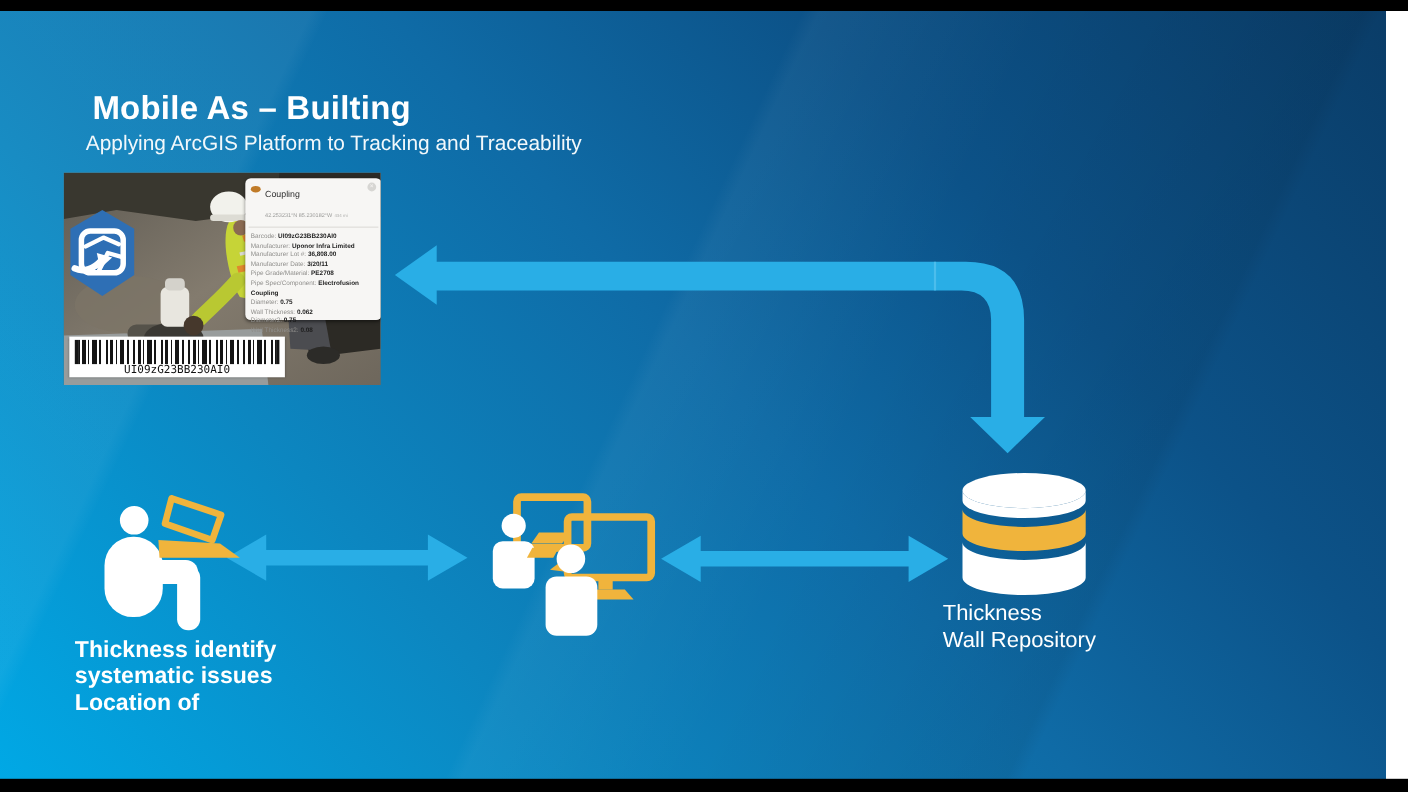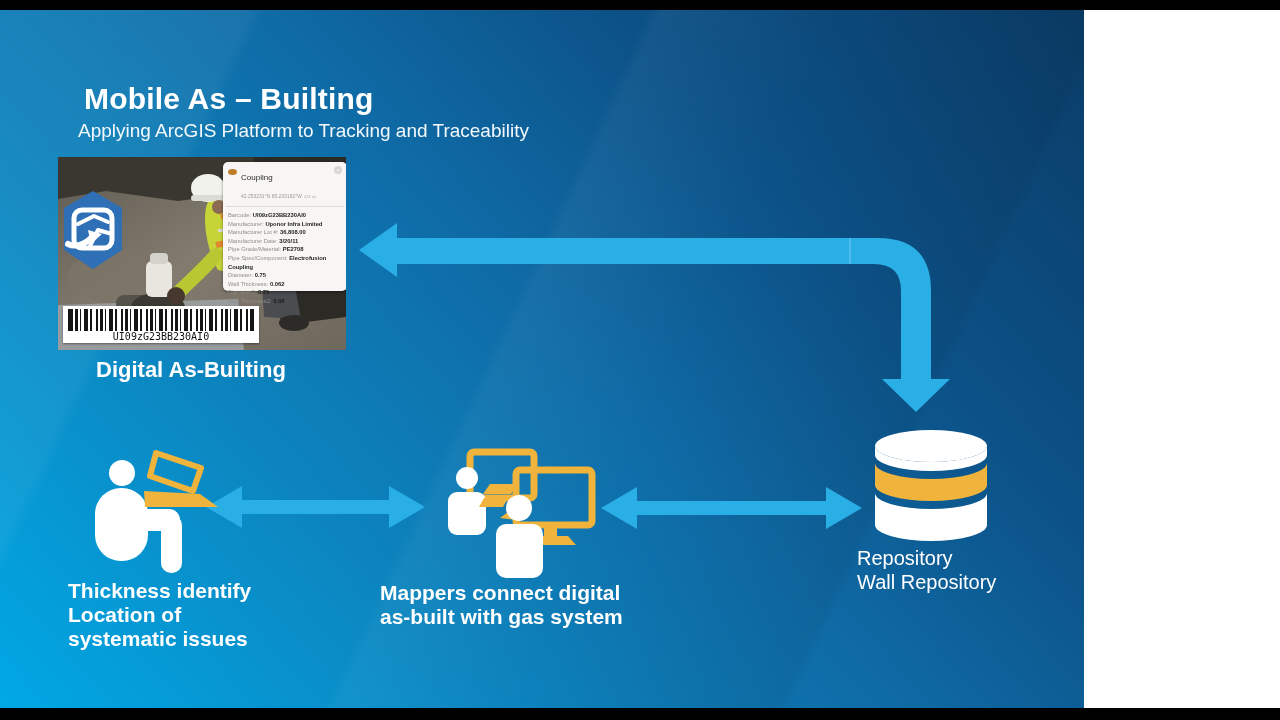--- a/index.html
+++ b/index.html
@@ -1,17 +1,17 @@
 <!DOCTYPE html>
 <html><head>
 <meta charset="utf-8">
 <style>
   html,body{margin:0;padding:0;width:1280px;height:720px;overflow:hidden;
     font-family:"Liberation Sans", sans-serif;}
-  .slide{position:relative;width:1084px;height:720px;
+  .slide{position:relative;width:1260px;height:720px;
     background:linear-gradient(48deg,#00a9e6 0%,#0c86c0 28%,#0f6ba6 52%,#0c5288 72%,#0a3c67 100%);}
   .slide::before{content:"";position:absolute;inset:0;pointer-events:none;
     background:linear-gradient(115deg,rgba(255,255,255,0.05) 18%,rgba(255,255,255,0) 19%,rgba(255,255,255,0) 46%,rgba(255,255,255,0.04) 47%,rgba(255,255,255,0) 60%,rgba(0,0,0,0.06) 78%,rgba(0,0,0,0) 79%);}
   .letterbox{position:absolute;left:0;width:1280px;background:#000;}
   .letterbox.top{top:0;height:10px;}
   .letterbox.bottom{bottom:0;height:12px;}
 
   .title{position:absolute;left:84px;top:82px;color:#fff;font-size:30px;font-weight:bold;letter-spacing:.2px;}
   .subtitle{position:absolute;left:78px;top:120px;color:#f2f8fb;font-size:19px;}
 
@@ -123,21 +123,20 @@
         <div><span>Wall Thickness2:</span> <b>0.08</b></div>
       </div>
     </div>
 
     <div class="barcode">
       <div class="bars"></div>
       <div class="barcode-text">UI09zG23BB230AI0</div>
     </div>
   </div>
 
-  <div class="caption">Digital As-Builting</div>
 
   <svg class="arrows" width="1280" height="720" viewBox="0 0 1280 720">
     <path d="M359 250 L397 223 L397 238 L878 238 Q931 238 931 291 L931 379 L950 379 L916 412 L882 379 L901 379 L901 291 Q901 264 874 264 L397 264 L397 277 Z" fill="#29aee6"></path>
     <rect x="849" y="238" width="2" height="26" fill="#4cbdec"></rect>
     <path d="M206 507 L242 486 L242 500 L389 500 L389 486 L425 507 L389 528 L389 514 L242 514 L242 528 Z" fill="#29aee6"></path>
     <path d="M601 508 L637 487 L637 501 L826 501 L826 487 L862 508 L826 529 L826 515 L637 515 L637 529 Z" fill="#29aee6"></path>
   </svg>
 
   <svg class="icon-abs" style="left:88px;top:443px" width="132" height="132" viewBox="0 0 132 132">
     <g fill="#ffffff">
@@ -176,25 +175,21 @@
 
   <svg class="icon-abs" style="left:870px;top:425px" width="122" height="125" viewBox="0 0 122 125">
     <ellipse cx="61" cy="21" rx="56" ry="16" fill="#ffffff"></ellipse>
     <path d="M5 21 A56 16 0 0 0 117 21 L117 30 A56 16 0 0 1 5 30 Z" fill="#ffffff"></path>
     <path d="M5 38 A56 16 0 0 0 117 38 L117 60 A56 16 0 0 1 5 60 Z" fill="#f0b43c"></path>
     <path d="M5 68 A56 16 0 0 0 117 68 L117 100 A56 16 0 0 1 5 100 Z" fill="#ffffff"></path>
   </svg>
 
   <div class="label" style="left:68px;top:579px">
     <span>Thickness identify</span>
+    <span>systematic issues</span>
     <span>Location of</span>
-    <span>systematic issues</span>
-  </div>
-  <div class="label" style="left:380px;top:581px">
-    <span>Mappers connect digital</span>
-    <span>as-built with gas system</span>
   </div>
   <div class="label regular" style="left:857px;top:546px">
-    <span>Repository</span>
+    <span>Thickness</span>
     <span>Wall Repository</span>
   </div>
 
 </div>
 
 </body></html>

